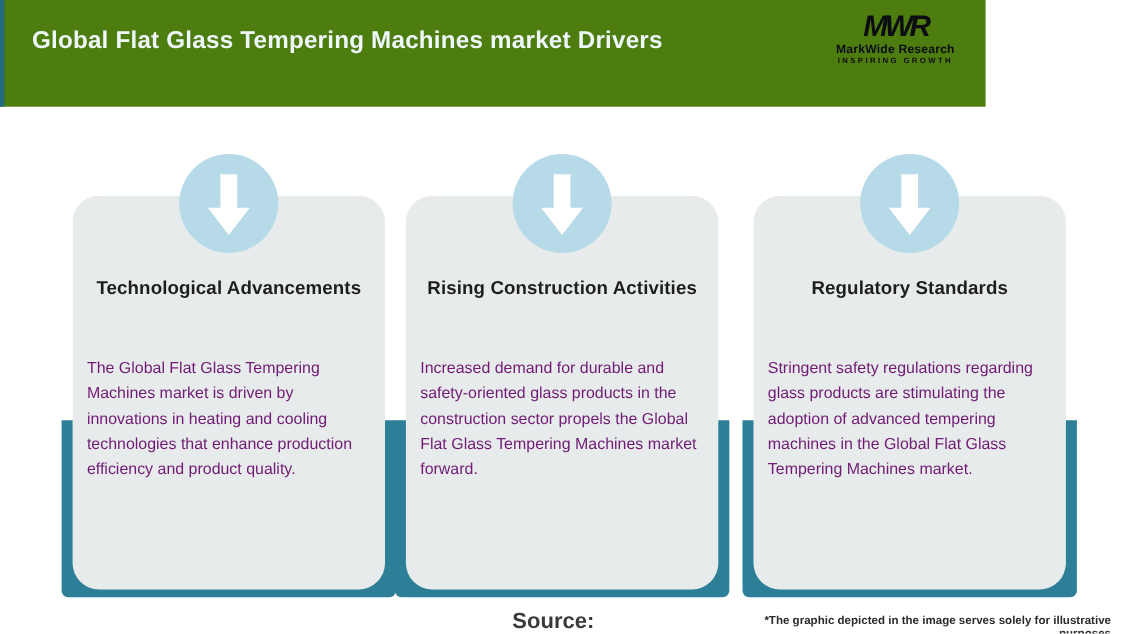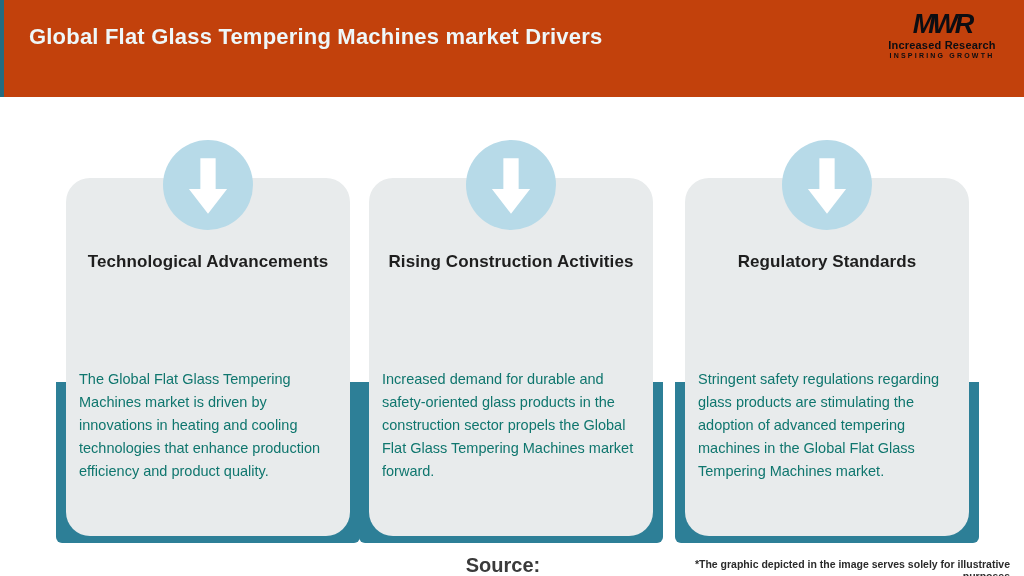--- a/index.html
+++ b/index.html
@@ -3,22 +3,22 @@
 <meta charset="utf-8">
 <style>
   * { margin: 0; padding: 0; box-sizing: border-box; }
   html, body { width: 1024px; height: 576px; background: #ffffff; overflow: hidden; }
   body { font-family: "Liberation Sans", sans-serif; position: relative; }
 
   .page { position: absolute; inset: 0; width: 1024px; height: 576px; background: #ffffff; }
 
   
   .header {
-    position: absolute; top: 0; left: 0; width: 1024px; height: 97px;
-    background: #c2410c;
+    position: absolute; top: 0; left: 0; width: 896px; height: 97px;
+    background: #4d7c0f;
   }
   .header-accent {
     position: absolute; top: 0; left: 0; width: 4px; height: 97px;
     background: #256c81;
   }
   .page-title {
     position: absolute; left: 29px; top: 24px;
     font-size: 22px; font-weight: bold; color: #eef7f9; letter-spacing: 0.2px;
   }
   .logo {
@@ -45,21 +45,21 @@
     position: absolute; left: 10px; top: 178px; width: 284px; height: 358px;
     background: #e8ebec; border-radius: 24px;
   }
   .card-title {
     position: absolute; top: 74px; left: 0; width: 100%;
     text-align: center; font-size: 17px; font-weight: bold; color: #1e1e1e;
     letter-spacing: 0.1px;
   }
   .card-desc {
     position: absolute; top: 146px; left: 13px; width: 262px;
-    font-size: 14.5px; line-height: 1.58; color: #0f766e; text-align: left; margin-top: 44px;
+    font-size: 14.5px; line-height: 1.58; color: #701a75; text-align: left;
   }
 
   .arrow-circle {
     position: absolute; left: 107px; top: 140px; width: 90px; height: 90px;
     border-radius: 50%; background: #b7dae8;
     display: flex; align-items: center; justify-content: center;
   }
   .arrow-circle svg { display: block; margin-top: 4px; }
 
   
@@ -75,21 +75,21 @@
 </head>
 <body>
 
 <div class="page">
 
   <header class="header">
     <div class="header-accent"></div>
     <h1 class="page-title">Global Flat Glass Tempering Machines market Drivers</h1>
     <div class="logo">
       <div class="logo-mono">MWR</div>
-      <div class="logo-name">Increased Research</div>
+      <div class="logo-name">MarkWide Research</div>
       <div class="logo-tagline">INSPIRING GROWTH</div>
     </div>
   </header>
 
   <div class="col col-1">
     <div class="card-shadow"></div>
     <div class="card">
       <h2 class="card-title">Technological Advancements</h2>
       <p class="card-desc">The Global Flat Glass Tempering Machines market is driven by innovations in heating and cooling technologies that enhance production efficiency and product quality.</p>
     </div>

